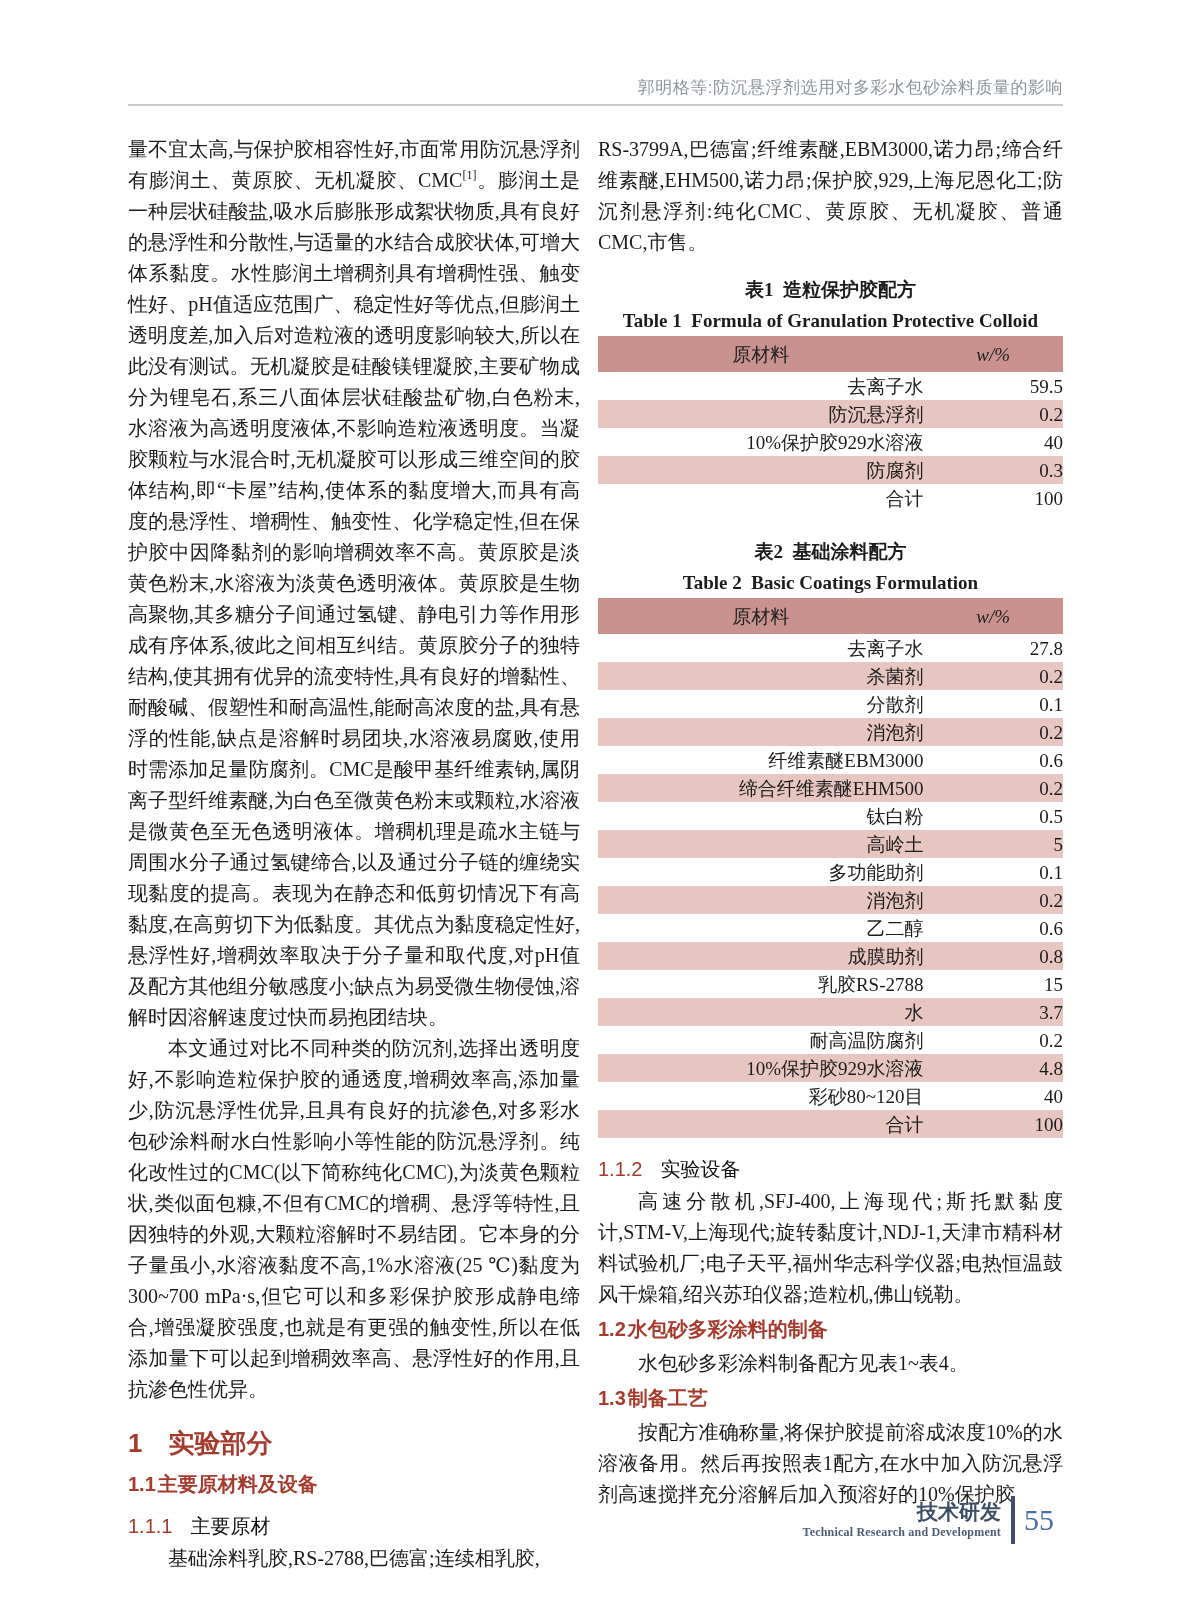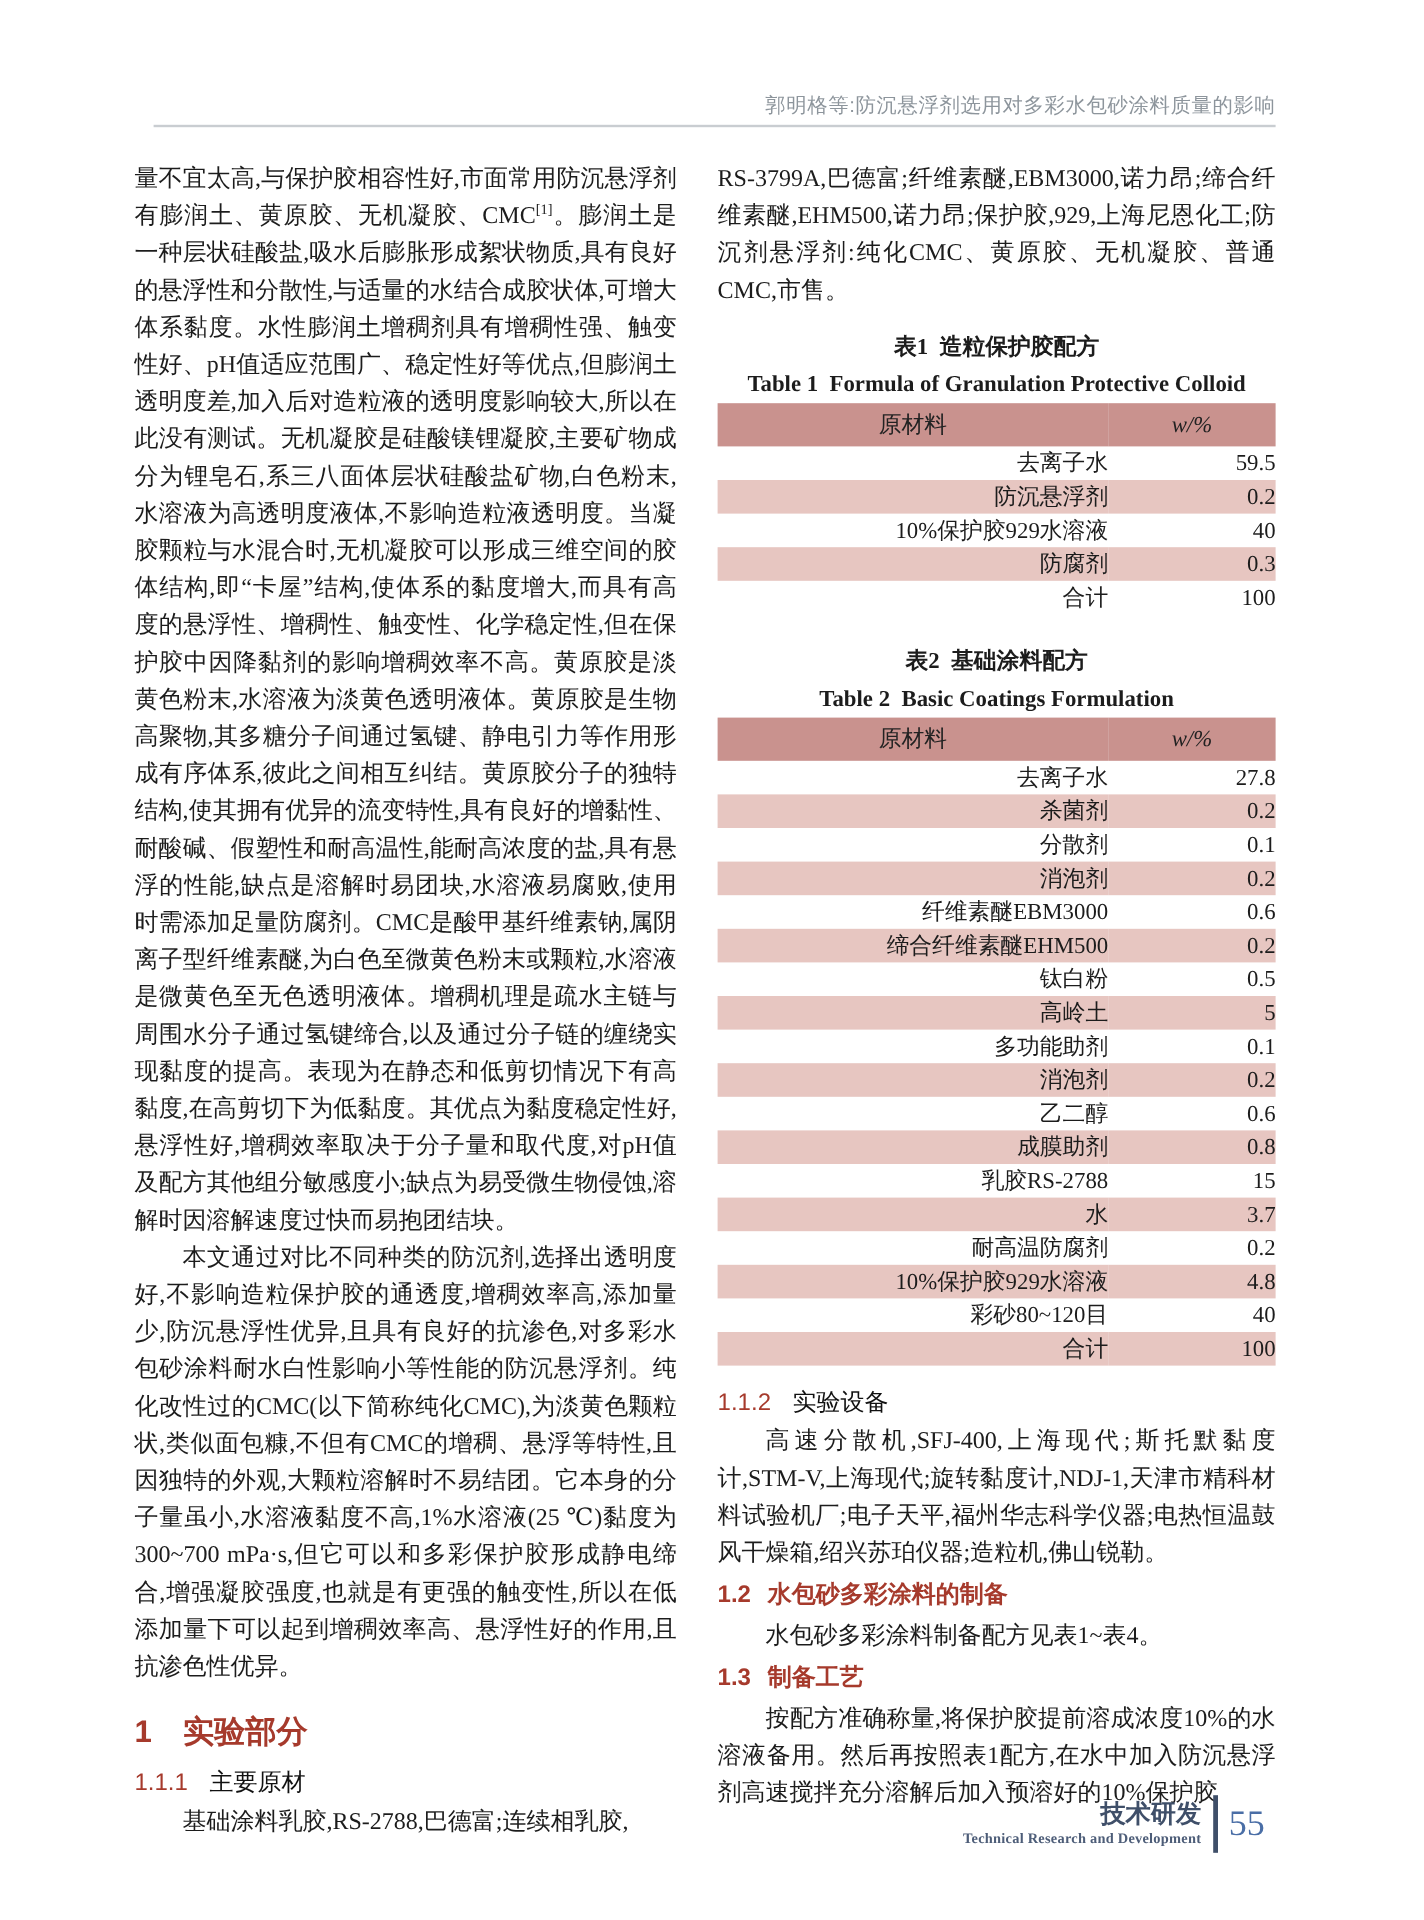--- a/index.html
+++ b/index.html
@@ -21,32 +21,32 @@
   }
   
   .running-head{
     position:absolute;top:76px;left:128px;width:935px;
     text-align:right;font-family:"Liberation Sans","DejaVu Sans",sans-serif;
     font-size:17px;color:var(--running-head-gray);letter-spacing:.5px;
   }
   .head-rule{position:absolute;top:104px;left:128px;width:935px;height:2px;background:var(--rule-gray);}
   
   .col{position:absolute;top:134px;font-size:20px;line-height:31px;text-align:justify;}
-  .col-left{left:112px;width:452px;}
+  .col-left{left:128px;width:452px;}
   .col-right{left:598px;width:465px;}
   .col p{margin:0;}
   p.indent{text-indent:2em;}
   sup.ref{font-size:12px;line-height:0;}
   
   .h1{margin:22px 0 10px;font-family:"Liberation Sans","DejaVu Sans",sans-serif;
       font-weight:bold;font-size:26px;color:var(--heading-red);line-height:32px;}
   .h1 .num{margin-right:26px;}
   .h2{margin:4px 0 4px;font-family:"Liberation Sans","DejaVu Sans",sans-serif;
       font-weight:bold;font-size:20px;color:var(--heading-red);line-height:30px;}
-  .h2 .num{margin-right:14px;}
+  .h2 .num{margin-right:2px;}
   .h3{margin:12px 0 2px;font-family:"Liberation Sans","DejaVu Sans",sans-serif;
       font-size:20px;color:#111;line-height:30px;}
   .h3 .num{color:var(--heading-red);margin-right:18px;}
   
   .tbl-block{margin-top:16px;}
   .tbl-title-zh{text-align:center;font-weight:bold;font-size:19px;margin:0 0 5px;
       font-family:"Liberation Serif","DejaVu Serif",serif;white-space:pre-wrap;}
   .tbl-title-en{text-align:center;font-weight:bold;font-size:19px;margin:0 0 7px;
       font-family:"Liberation Serif","DejaVu Serif",serif;white-space:pre-wrap;}
   table.data{width:100%;border-collapse:collapse;font-size:19px;line-height:23px;}
@@ -82,20 +82,23 @@
 
   <div class="running-head">郭明格等:防沉悬浮剂选用对多彩水包砂涂料质量的影响</div>
   <div class="head-rule"></div>
 
   <div class="col col-left">
     <p><span>量不宜太高,与保护胶相容性好,市面常用防沉悬浮剂有膨润土、黄原胶、无机凝胶、CMC</span><sup class="ref">[1]</sup><span>。膨润土是一种层状硅酸盐,吸水后膨胀形成絮状物质,具有良好的悬浮性和分散性,与适量的水结合成胶状体,可增大体系黏度。水性膨润土增稠剂具有增稠性强、触变性好、pH值适应范围广、稳定性好等优点,但膨润土透明度差,加入后对造粒液的透明度影响较大,所以在此没有测试。无机凝胶是硅酸镁锂凝胶,主要矿物成分为锂皂石,系三八面体层状硅酸盐矿物,白色粉末,水溶液为高透明度液体,不影响造粒液透明度。当凝胶颗粒与水混合时,无机凝胶可以形成三维空间的胶体结构,即“卡屋”结构,使体系的黏度增大,而具有高度的悬浮性、增稠性、触变性、化学稳定性,但在保护胶中因降黏剂的影响增稠效率不高。黄原胶是淡黄色粉末,水溶液为淡黄色透明液体。黄原胶是生物高聚物,其多糖分子间通过氢键、静电引力等作用形成有序体系,彼此之间相互纠结。黄原胶分子的独特结构,使其拥有优异的流变特性,具有良好的增黏性、耐酸碱、假塑性和耐高温性,能耐高浓度的盐,具有悬浮的性能,缺点是溶解时易团块,水溶液易腐败,使用时需添加足量防腐剂。CMC是酸甲基纤维素钠,属阴离子型纤维素醚,为白色至微黄色粉末或颗粒,水溶液是微黄色至无色透明液体。增稠机理是疏水主链与周围水分子通过氢键缔合,以及通过分子链的缠绕实现黏度的提高。表现为在静态和低剪切情况下有高黏度,在高剪切下为低黏度。其优点为黏度稳定性好,悬浮性好,增稠效率取决于分子量和取代度,对pH值及配方其他组分敏感度小;缺点为易受微生物侵蚀,溶解时因溶解速度过快而易抱团结块。</span></p>
     <p class="indent">本文通过对比不同种类的防沉剂,选择出透明度好,不影响造粒保护胶的通透度,增稠效率高,添加量少,防沉悬浮性优异,且具有良好的抗渗色,对多彩水包砂涂料耐水白性影响小等性能的防沉悬浮剂。纯化改性过的CMC(以下简称纯化CMC),为淡黄色颗粒状,类似面包糠,不但有CMC的增稠、悬浮等特性,且因独特的外观,大颗粒溶解时不易结团。它本身的分子量虽小,水溶液黏度不高,1%水溶液(25 ℃)黏度为300~700 mPa·s,但它可以和多彩保护胶形成静电缔合,增强凝胶强度,也就是有更强的触变性,所以在低添加量下可以起到增稠效率高、悬浮性好的作用,且抗渗色性优异。</p>
 
     <div class="h1">
       <span class="num">1</span><span>实验部分</span>
+    </div>
+    <div class="h2">
+      <span class="num">1.1</span><span>主要原材料及设备</span>
     </div>
     <div class="h3">
       <span class="num">1.1.1</span><span>主要原材</span>
     </div>
     <p class="indent">基础涂料乳胶,RS-2788,巴德富;连续相乳胶,</p>
   </div>
 
   <div class="col col-right">
     <p>RS-3799A,巴德富;纤维素醚,EBM3000,诺力昂;缔合纤维素醚,EHM500,诺力昂;保护胶,929,上海尼恩化工;防沉剂悬浮剂:纯化CMC、黄原胶、无机凝胶、普通CMC,市售。</p>
 

